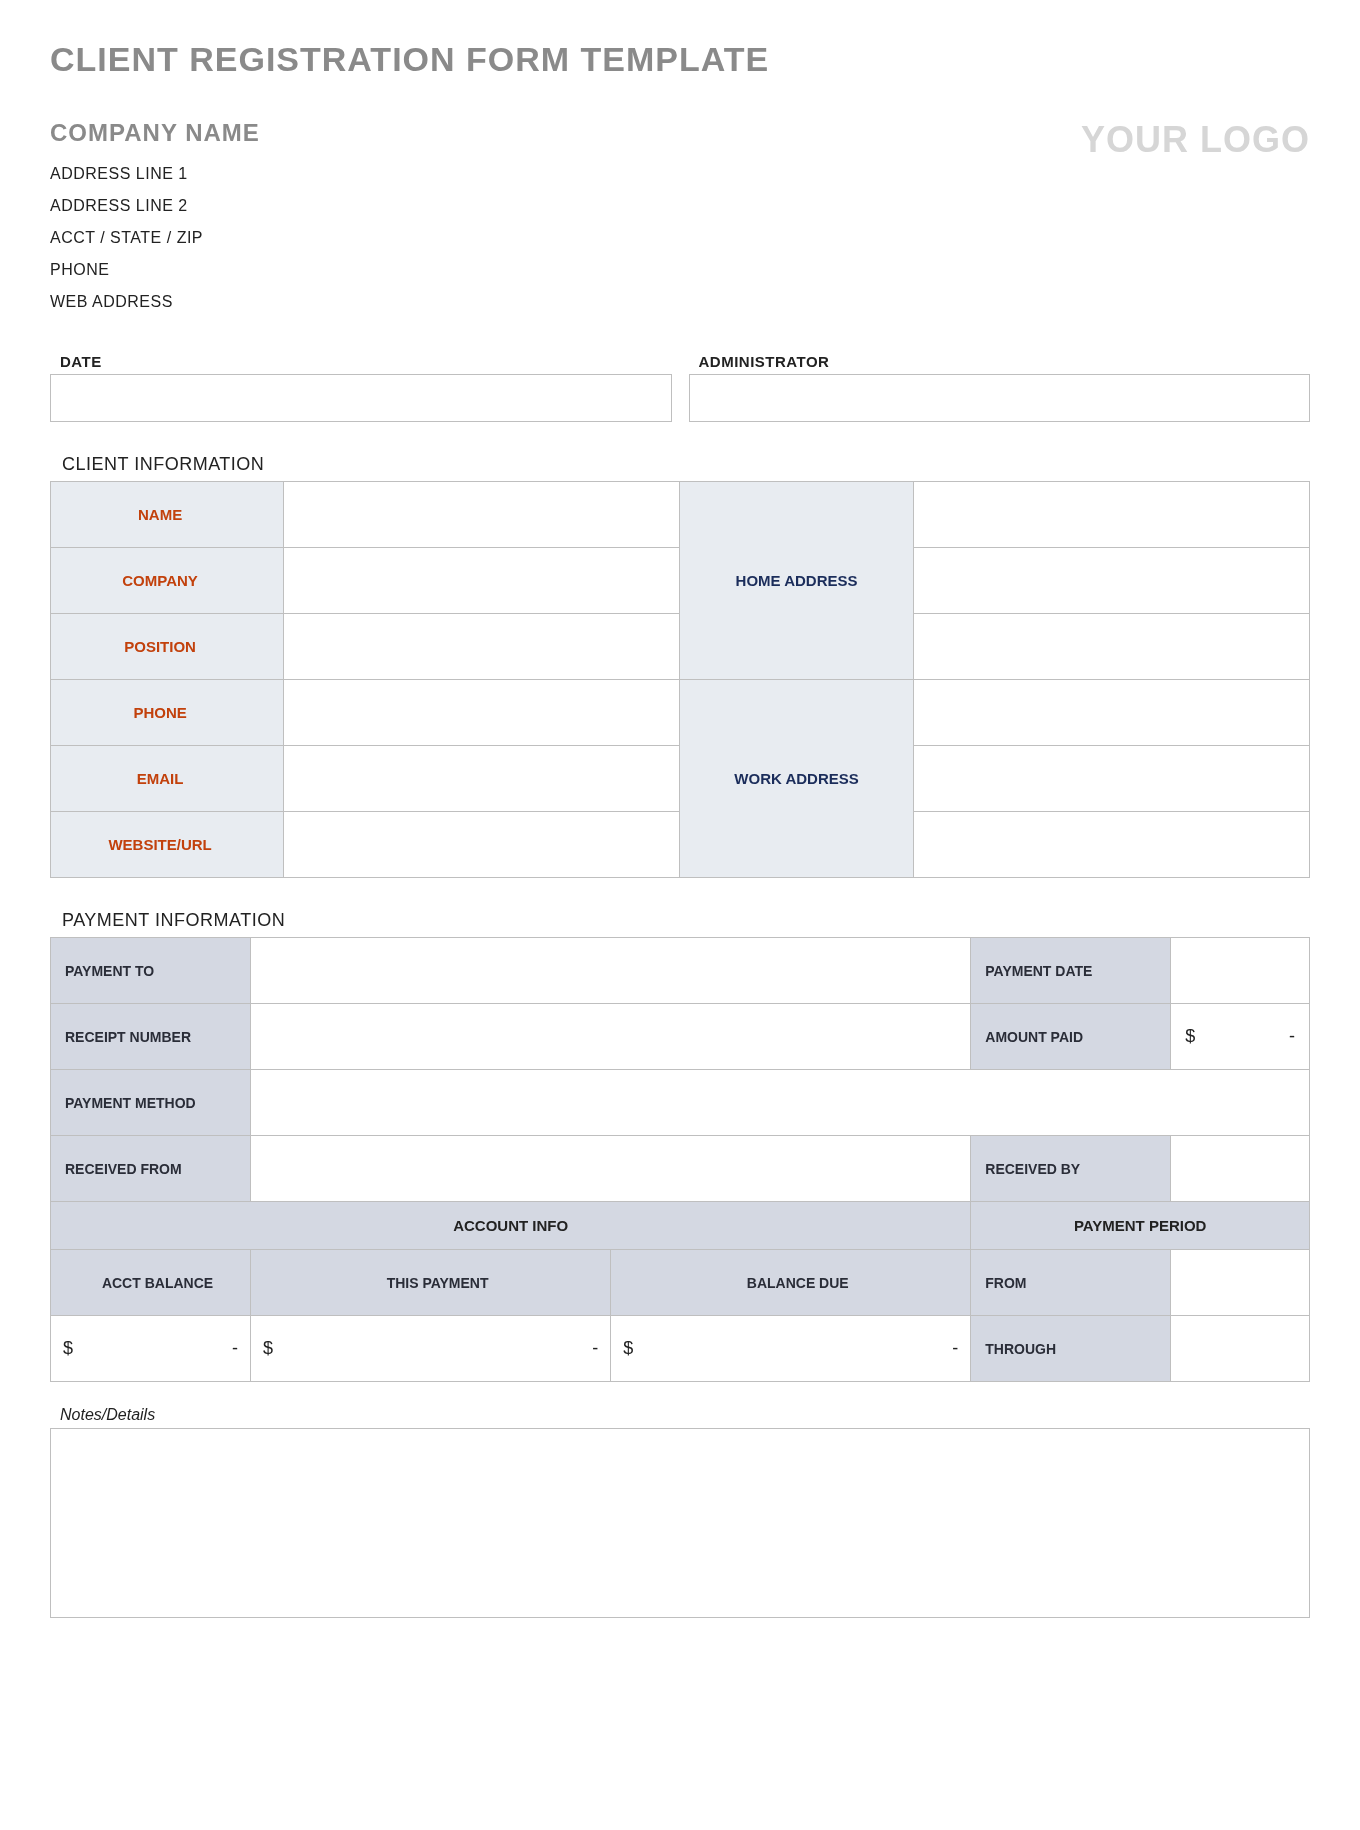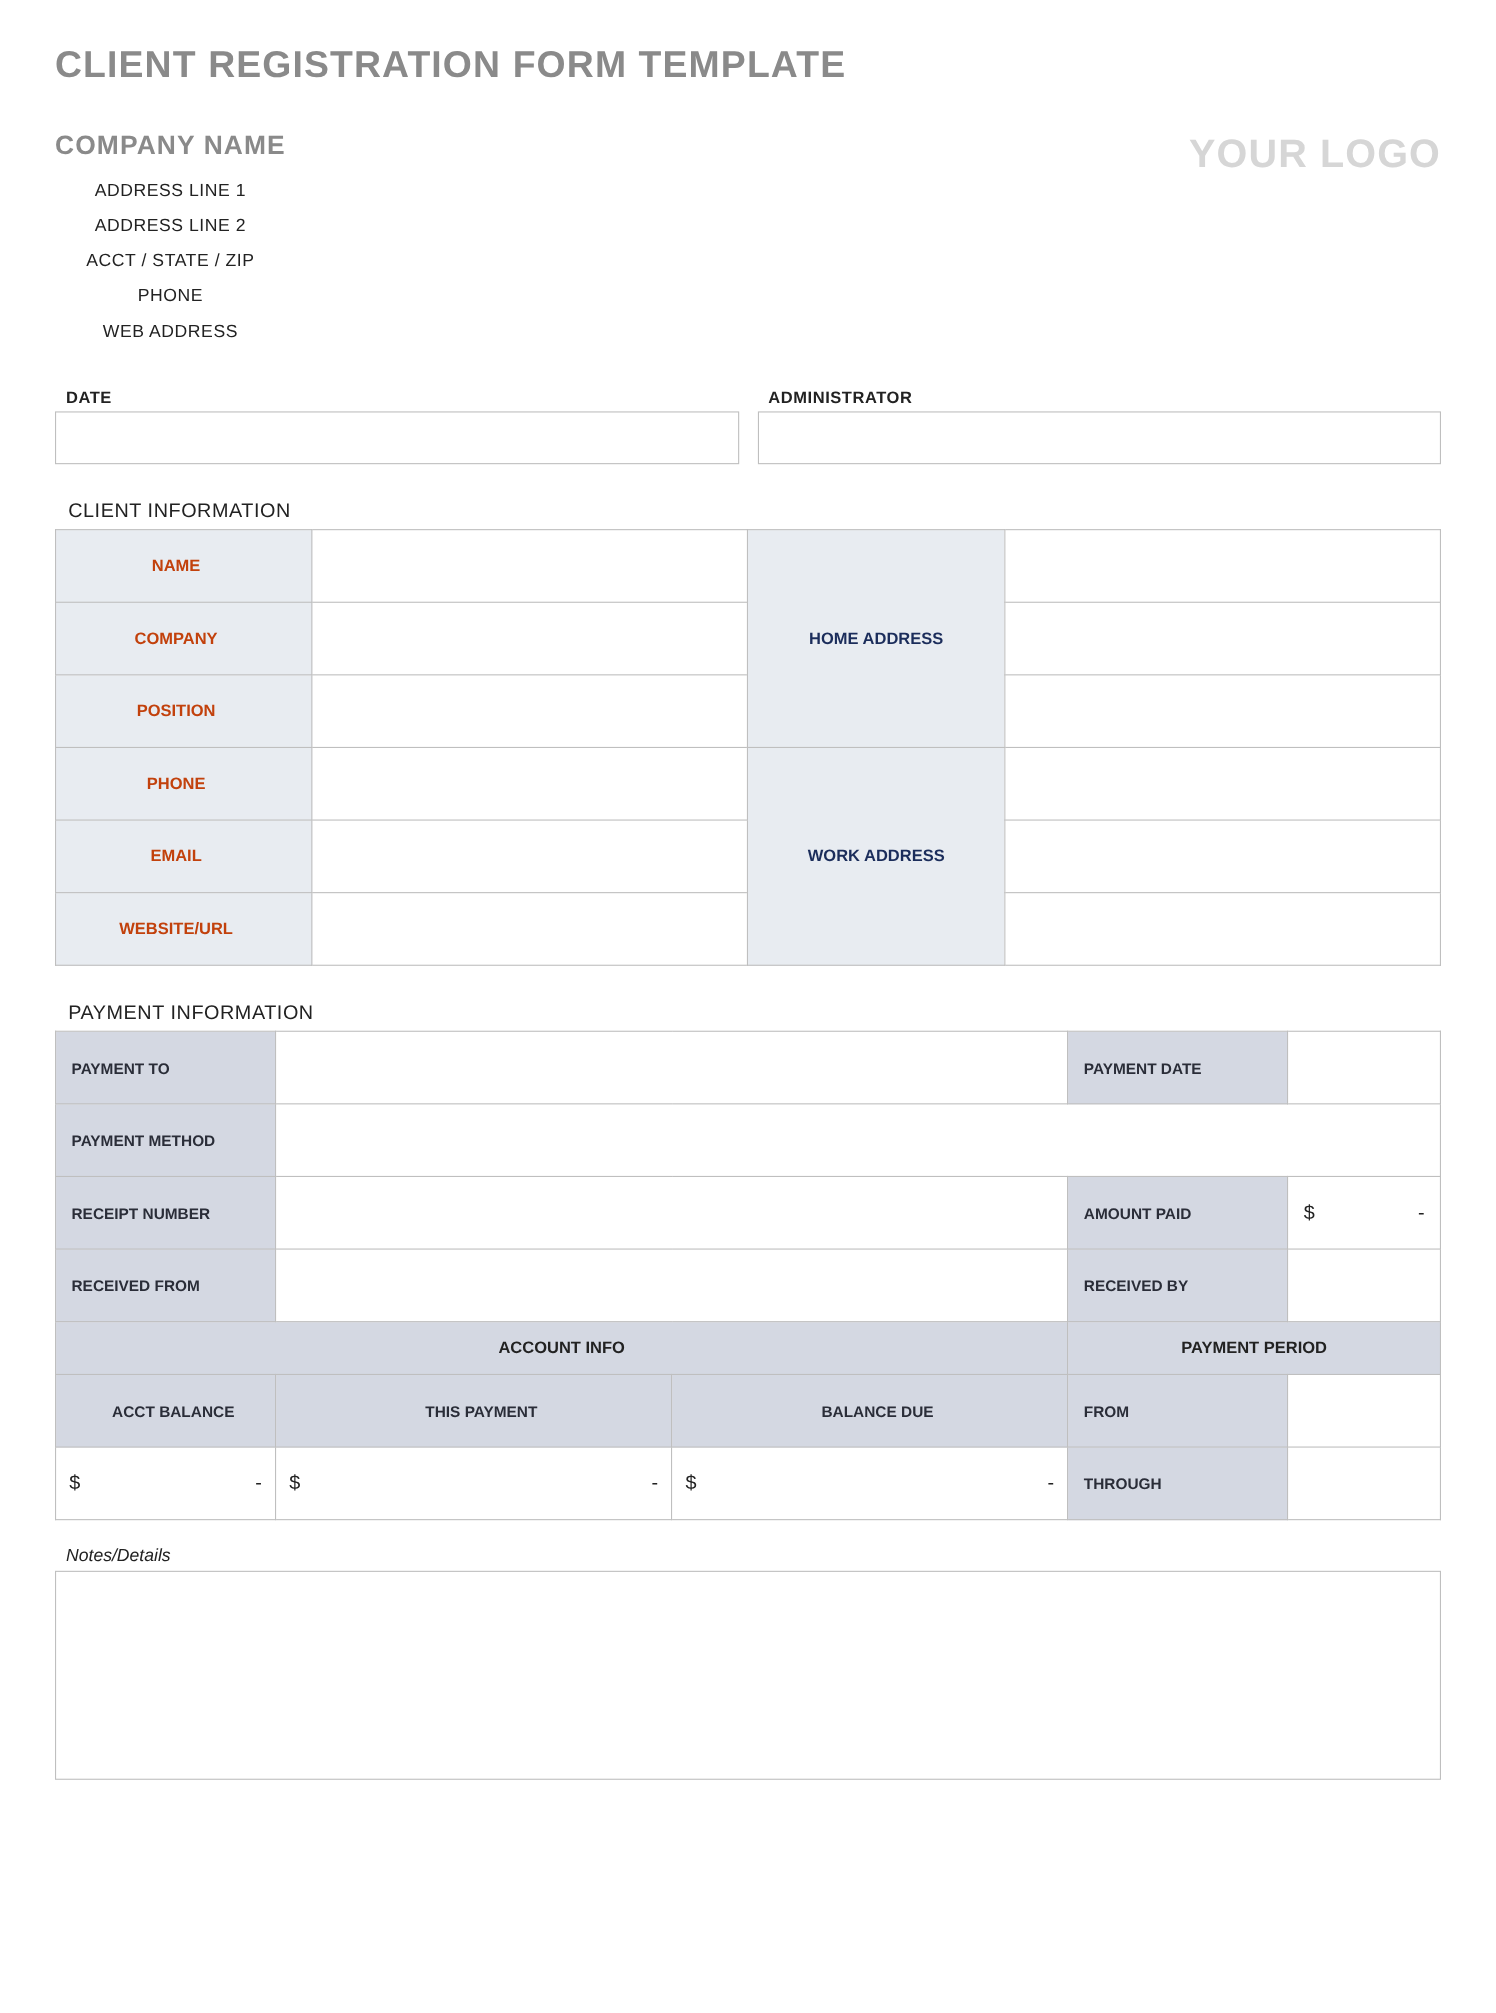--- a/index.html
+++ b/index.html
@@ -15,21 +15,20 @@
     font-size: 34px;
     font-weight: 700;
     color: #8a8a8a;
     letter-spacing: 1px;
     margin-bottom: 40px;
   }
   .header-row {
     display: flex;
     justify-content: space-between;
     align-items: flex-start;
-    text-align: center;
   }
   .company-name {
     font-size: 24px;
     font-weight: 700;
     color: #8a8a8a;
     letter-spacing: 1px;
     margin-bottom: 18px;
   }
   .logo-text {
     font-size: 36px;
@@ -214,31 +213,31 @@
 <div class="section-header">PAYMENT INFORMATION</div>
 <table class="pay-tbl">
   <tbody>
       <tr>
     <td class="pi-label">PAYMENT TO</td>
     <td class="pi-value" colspan="2"></td>
     <td class="pi-label">PAYMENT DATE</td>
     <td class="pi-value" colspan="2"></td>
   </tr>
   <tr>
+    <td class="pi-label">RECEIPT NUMBER</td>
+    <td class="pi-value" colspan="2"></td>
+    <td class="pi-label">AMOUNT PAID</td>
+    <td class="pi-amt" colspan="2">
+      <span class="dollar">$</span>
+      <span class="dash">-</span>
+    </td>
+  </tr>
+  <tr>
     <td class="pi-label">PAYMENT METHOD</td>
     <td class="pi-value" colspan="5"></td>
-  </tr>
-  <tr>
-    <td class="pi-label">RECEIPT NUMBER</td>
-    <td class="pi-value" colspan="2"></td>
-    <td class="pi-label">AMOUNT PAID</td>
-    <td class="pi-amt" colspan="2">
-      <span class="dollar">$</span>
-      <span class="dash">-</span>
-    </td>
   </tr>
   <tr>
     <td class="pi-label">RECEIVED FROM</td>
     <td class="pi-value" colspan="2"></td>
     <td class="pi-label">RECEIVED BY</td>
     <td class="pi-value" colspan="2"></td>
   </tr>
   <tr>
     <td class="subhead" colspan="3">ACCOUNT INFO</td>
     <td class="subhead" colspan="3">PAYMENT PERIOD</td>

